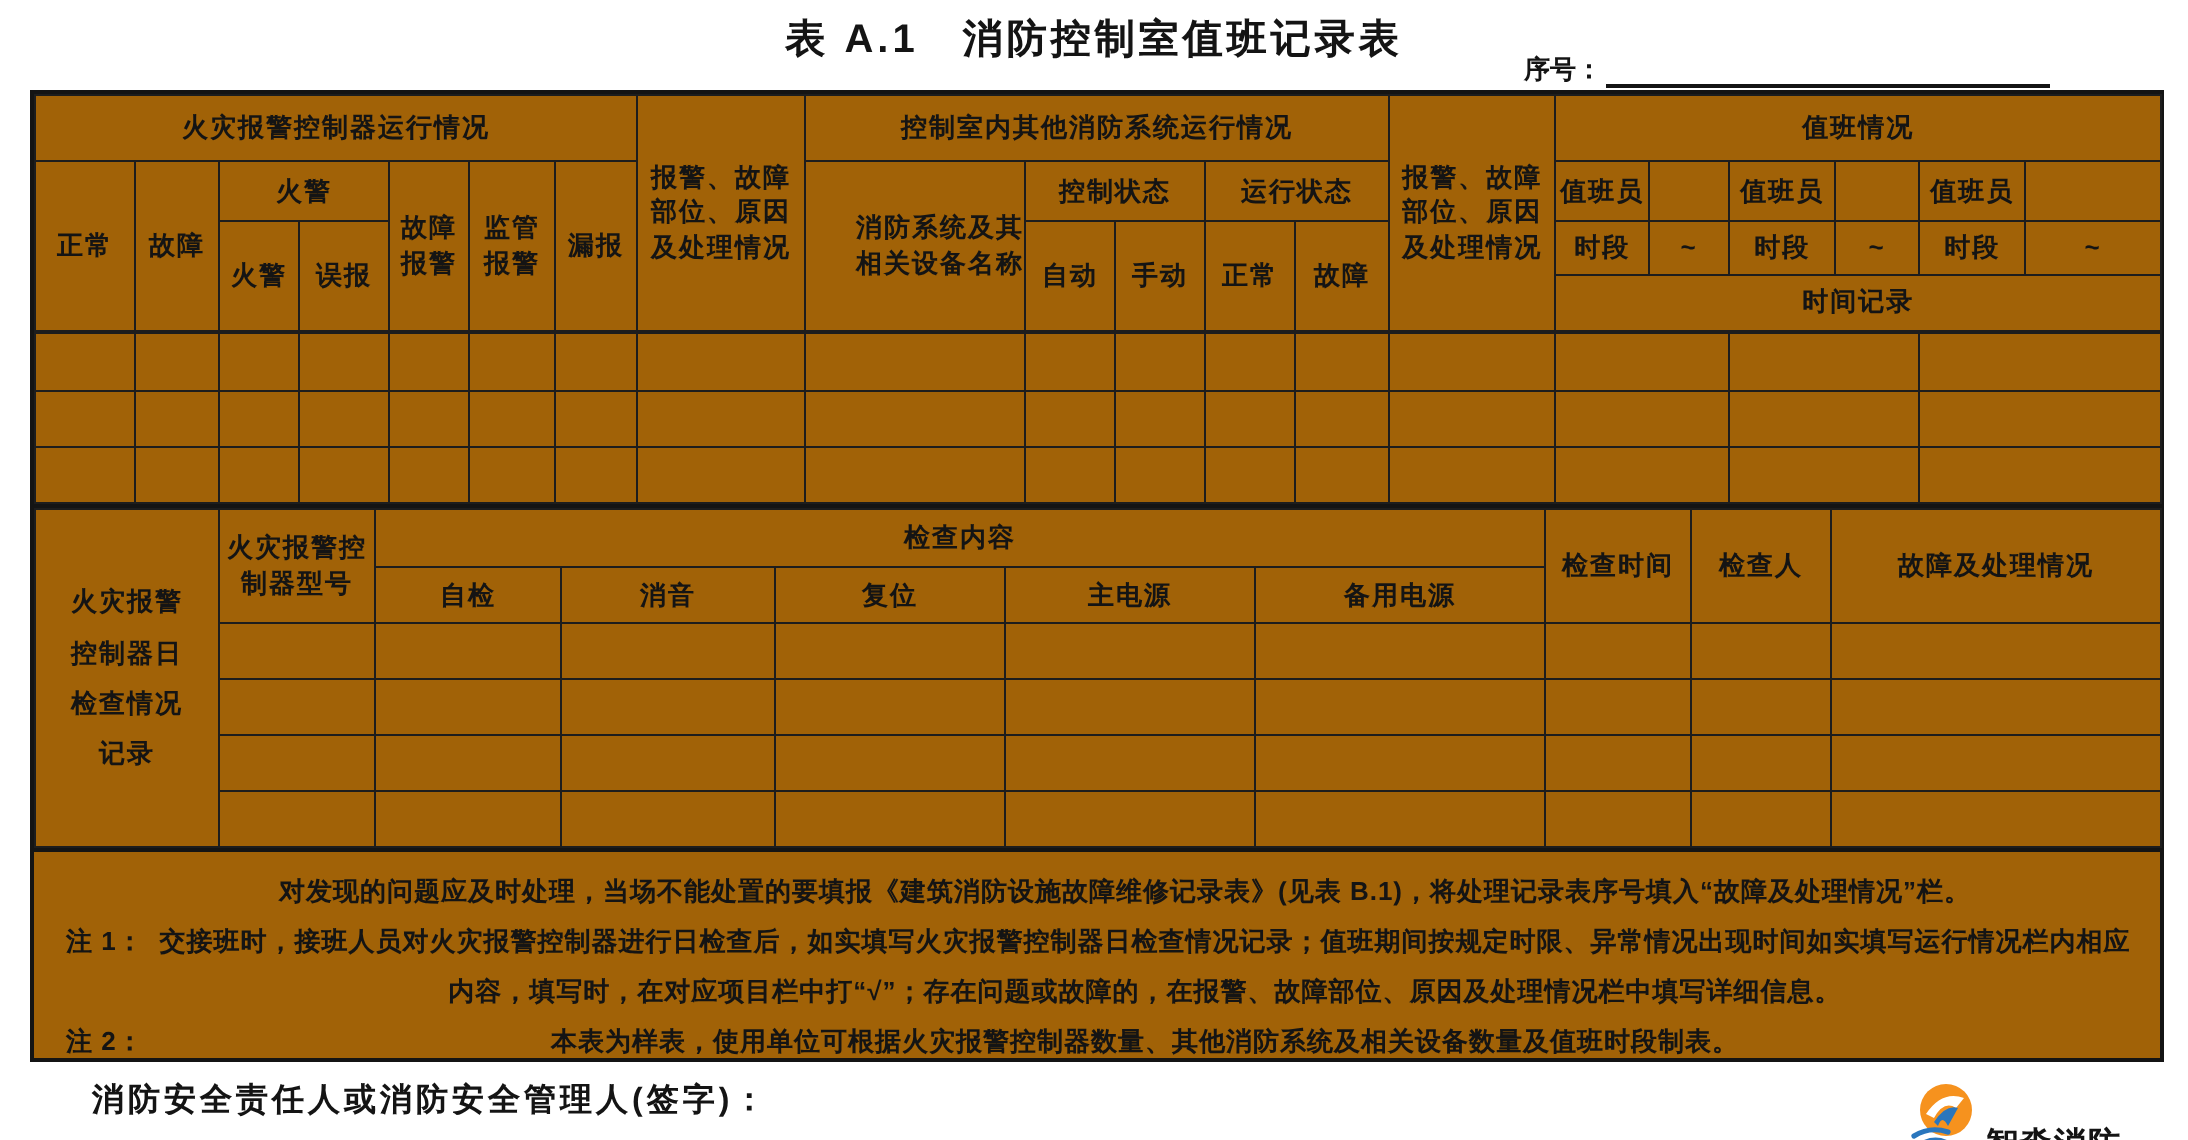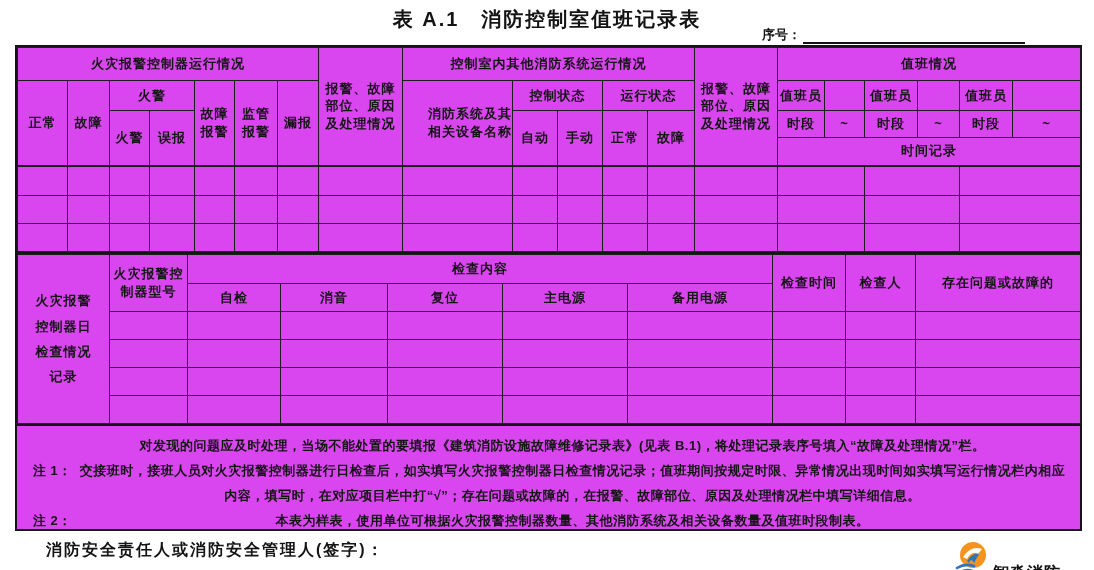--- a/index.html
+++ b/index.html
@@ -14,21 +14,21 @@
     text-align:center;font-size:20px;font-weight:700;letter-spacing:2px;
   }
   .serial{
     position:absolute;top:26px;left:762px;
     font-size:13px;font-weight:700;display:flex;align-items:flex-end;
   }
   .serial-line{display:inline-block;width:222px;border-bottom:2px solid #141414;height:14px;margin-left:2px;}
 
   .form{
     position:absolute;left:15px;top:45px;width:1063px;
-    border:2px solid #141414;background:#d946ef;
+    border:2px solid #141414;background:#a16207;
   }
   table{border-collapse:collapse;table-layout:fixed;width:100%;}
   td{
     border:1px solid #1d1d1d;text-align:center;vertical-align:middle;
     font-size:13px;font-weight:700;padding:0;letter-spacing:1px;line-height:1.35;
     overflow:hidden;
   }
   .sec2-wrap{border-top:2px solid #141414;}
   tr.thick-top td{border-top-width:2px;}
   .wrap{display:inline-block;}
@@ -210,21 +210,21 @@
       <col style="width:70px">
           <col style="width:165px">
     </colgroup>
     <tbody>
           <tr style="height:29px">
       <td rowspan="6"><span class="wrap w58">火灾报警控制器日检查情况记录</span></td>
       <td rowspan="2"><span class="wrap w68">火灾报警控制器型号</span></td>
       <td colspan="5">检查内容</td>
       <td rowspan="2">检查时间</td>
       <td rowspan="2">检查人</td>
-      <td rowspan="2">存在问题或故障的</td>
+      <td rowspan="2">故障及处理情况</td>
     </tr>
     <tr style="height:28px">
       <td>自检</td>
       <td>消音</td>
       <td>复位</td>
       <td>主电源</td>
       <td>备用电源</td>
     </tr>
     <tr style="height:28px">
       <td></td>

